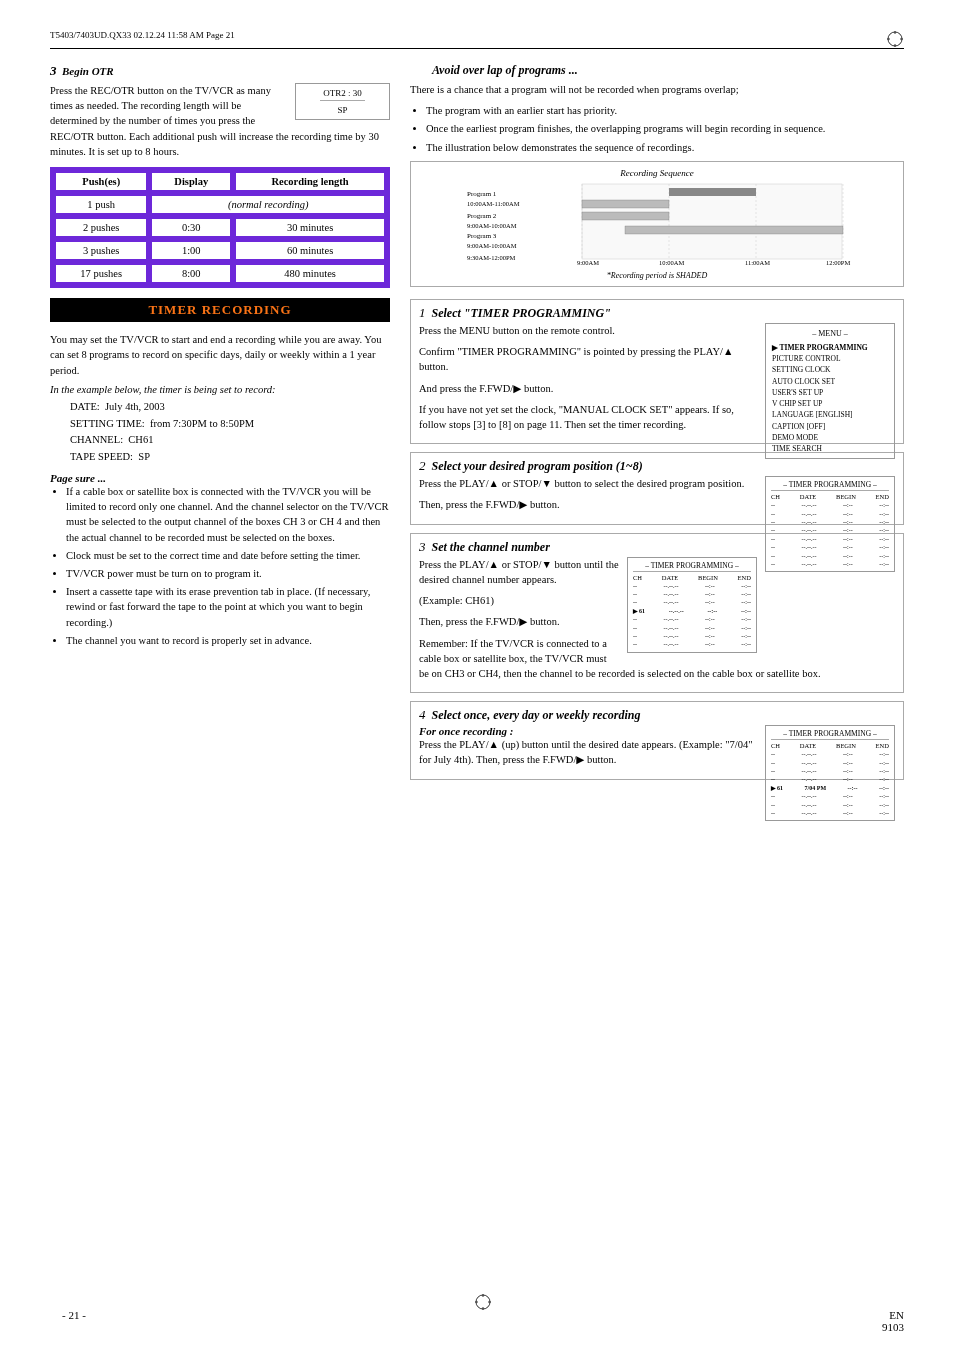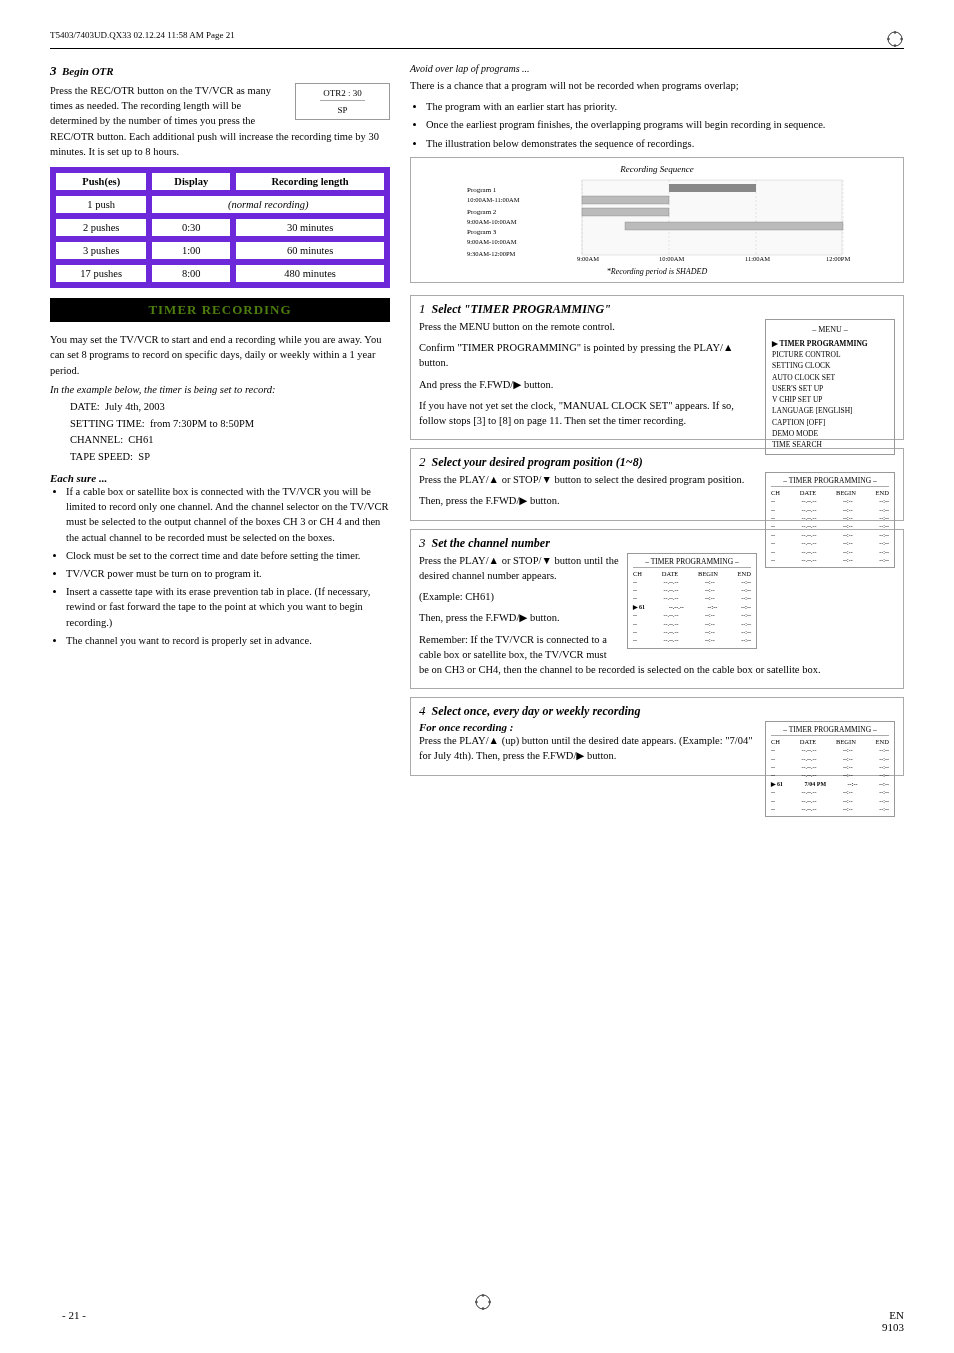--- a/index.html
+++ b/index.html
@@ -84,21 +84,21 @@
     }
     .otr-table th {
       font-weight: bold;
     }
     .otr-table .normal-rec {
       text-align: center;
       font-style: italic;
     }
     .timer-rec-header {
       background: #000;
-      color: #4d7c0f;
+      color: #f97316;
       text-align: center;
       font-size: 13px;
       font-weight: bold;
       padding: 4px 10px;
       margin: 10px 0 10px 0;
       letter-spacing: 1px;
     }
     .italic-note {
       font-style: italic;
       font-size: 10.5px;
@@ -118,24 +118,25 @@
       margin-left: 16px;
       margin-bottom: 6px;
     }
     .bullet-list li {
       font-size: 10.5px;
       line-height: 1.45;
       margin-bottom: 3px;
       list-style-type: disc;
     }
     .avoid-overlap-title {
-      font-weight: normal;
-      font-style: italic;
-      font-size: 10px;
+      font-weight: bold;
+      font-style: italic;
+      font-size: 12px;
       margin-bottom: 4px;
+      margin-left: 22px;
     }
     .recording-seq-box {
       border: 1px solid #aaa;
       padding: 6px 8px;
       margin-bottom: 12px;
       font-size: 8.5px;
     }
     .seq-title {
       text-align: center;
       font-style: italic;
@@ -309,21 +310,21 @@
           <div>
             <span>CHANNEL:</span>&nbsp;
             <span>CH61</span>
           </div>
           <div>
             <span>TAPE SPEED:</span>&nbsp;
             <span>SP</span>
           </div>
         </div>
 
-        <p class="bold-label">Each sure ...</p>
+        <p class="bold-label">Page sure ...</p>
 
         <ul class="bullet-list">
           <li>If a cable box or satellite box is connected with the TV/VCR you will be limited to record only one channel.  And the channel selector on the TV/VCR must be selected to the output channel of the boxes CH 3 or CH 4 and then the actual channel to be recorded must be selected on the boxes.</li>
           <li>Clock must be set to the correct time and date before setting the timer.</li>
           <li>TV/VCR power must be turn on to program it.</li>
           <li>Insert a cassette tape with its erase prevention tab in place. (If necessary, rewind or fast forward the tape to the point at which you want to begin recording.)</li>
           <li>The channel you want to record is properly set in advance.</li>
         </ul>
       </div>
     </div>

